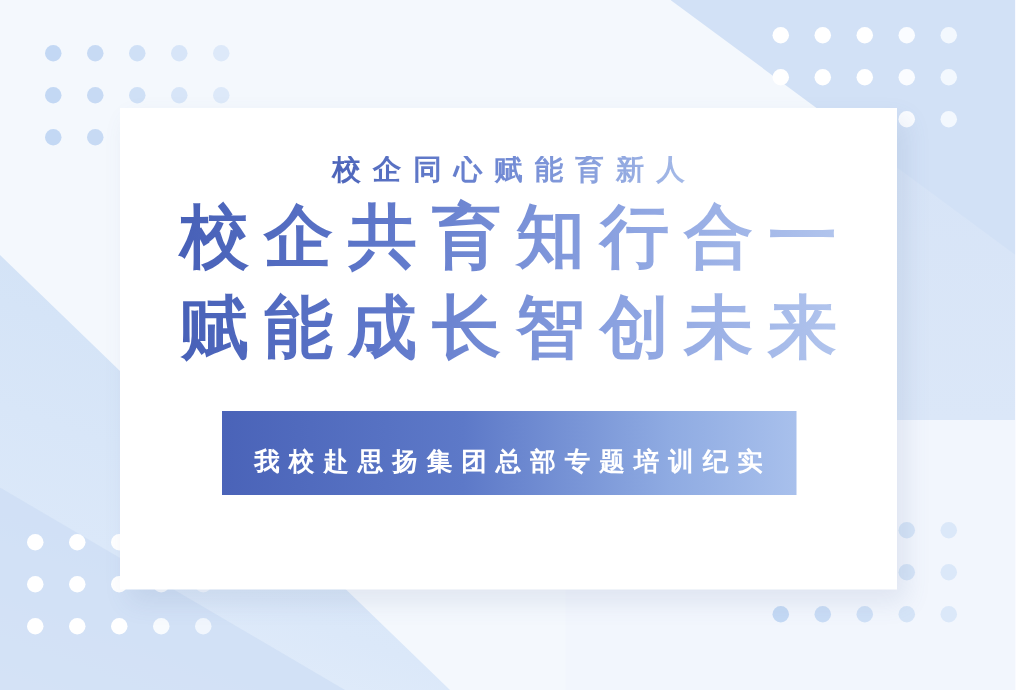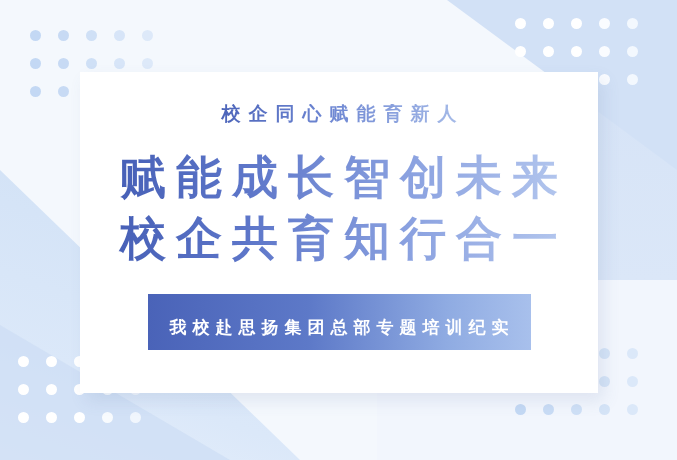--- a/index.html
+++ b/index.html
@@ -131,21 +131,21 @@
     font-size: 19px;
     font-weight: 700;
     letter-spacing: 8px;
     text-indent: 8px;
     white-space: nowrap;
     background-image: linear-gradient(90deg, #4a62b8 0%, #6d86d2 45%, #a8bde9 100%);
     -webkit-background-clip: text;
     background-clip: text;
     color: transparent;
     line-height: 1;
-    margin-bottom: 24px;
+    margin-bottom: 4px;
   }
 
   .headline {
     font-size: 46px;
     font-weight: 700;
     letter-spacing: 10px;
     text-indent: 10px;
     white-space: nowrap;
     line-height: 1.32;
     background-image: linear-gradient(90deg, #465fb6 0%, #5d76c9 30%, #8aa1e0 65%, #b4c7ee 100%);
@@ -246,20 +246,20 @@
     <i></i>
       <i></i>
       <i></i>
       <i></i>
       <i></i>
   </div>
 
   <div class="card">
     <div class="eyebrow">校企同心赋能育新人</div>
 
+    <div class="headline">校企共育知行合一</div>
+
     <div class="headline">赋能成长智创未来</div>
 
-    <div class="headline">校企共育知行合一</div>
-
     <div class="badge">我校赴思扬集团总部专题培训纪实</div>
   </div>
 
 </div>
 
 </body></html>

